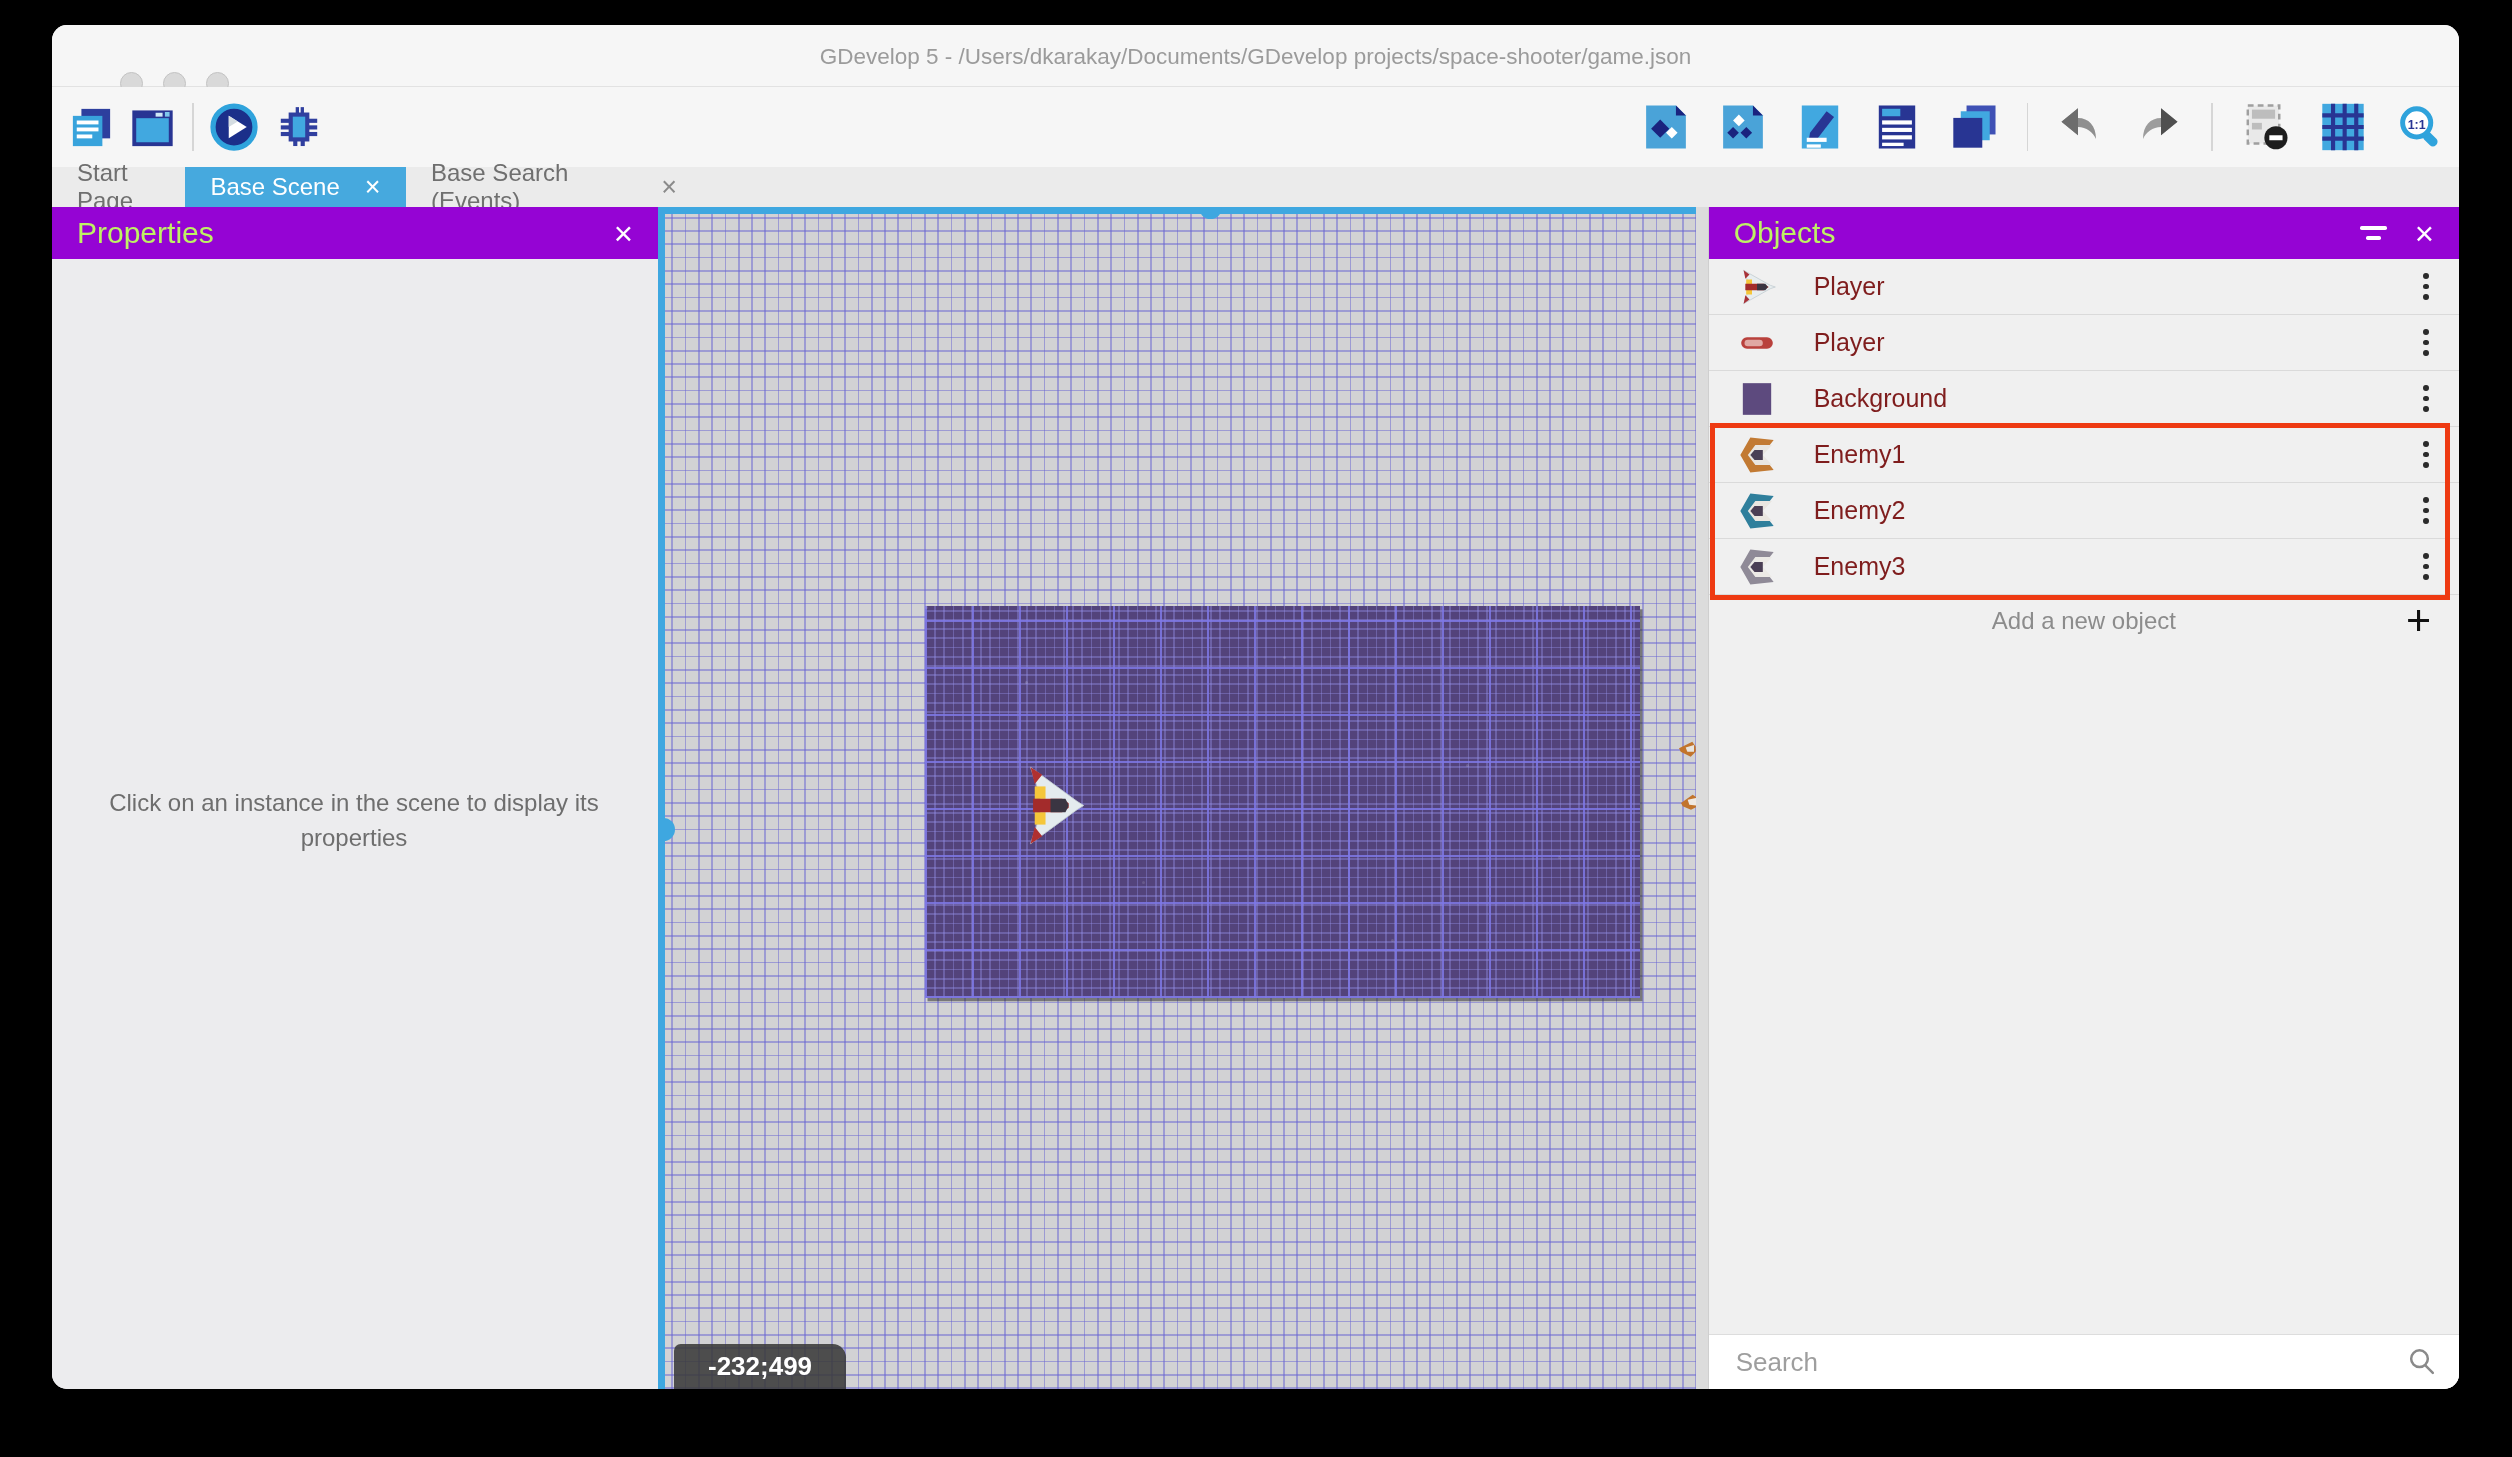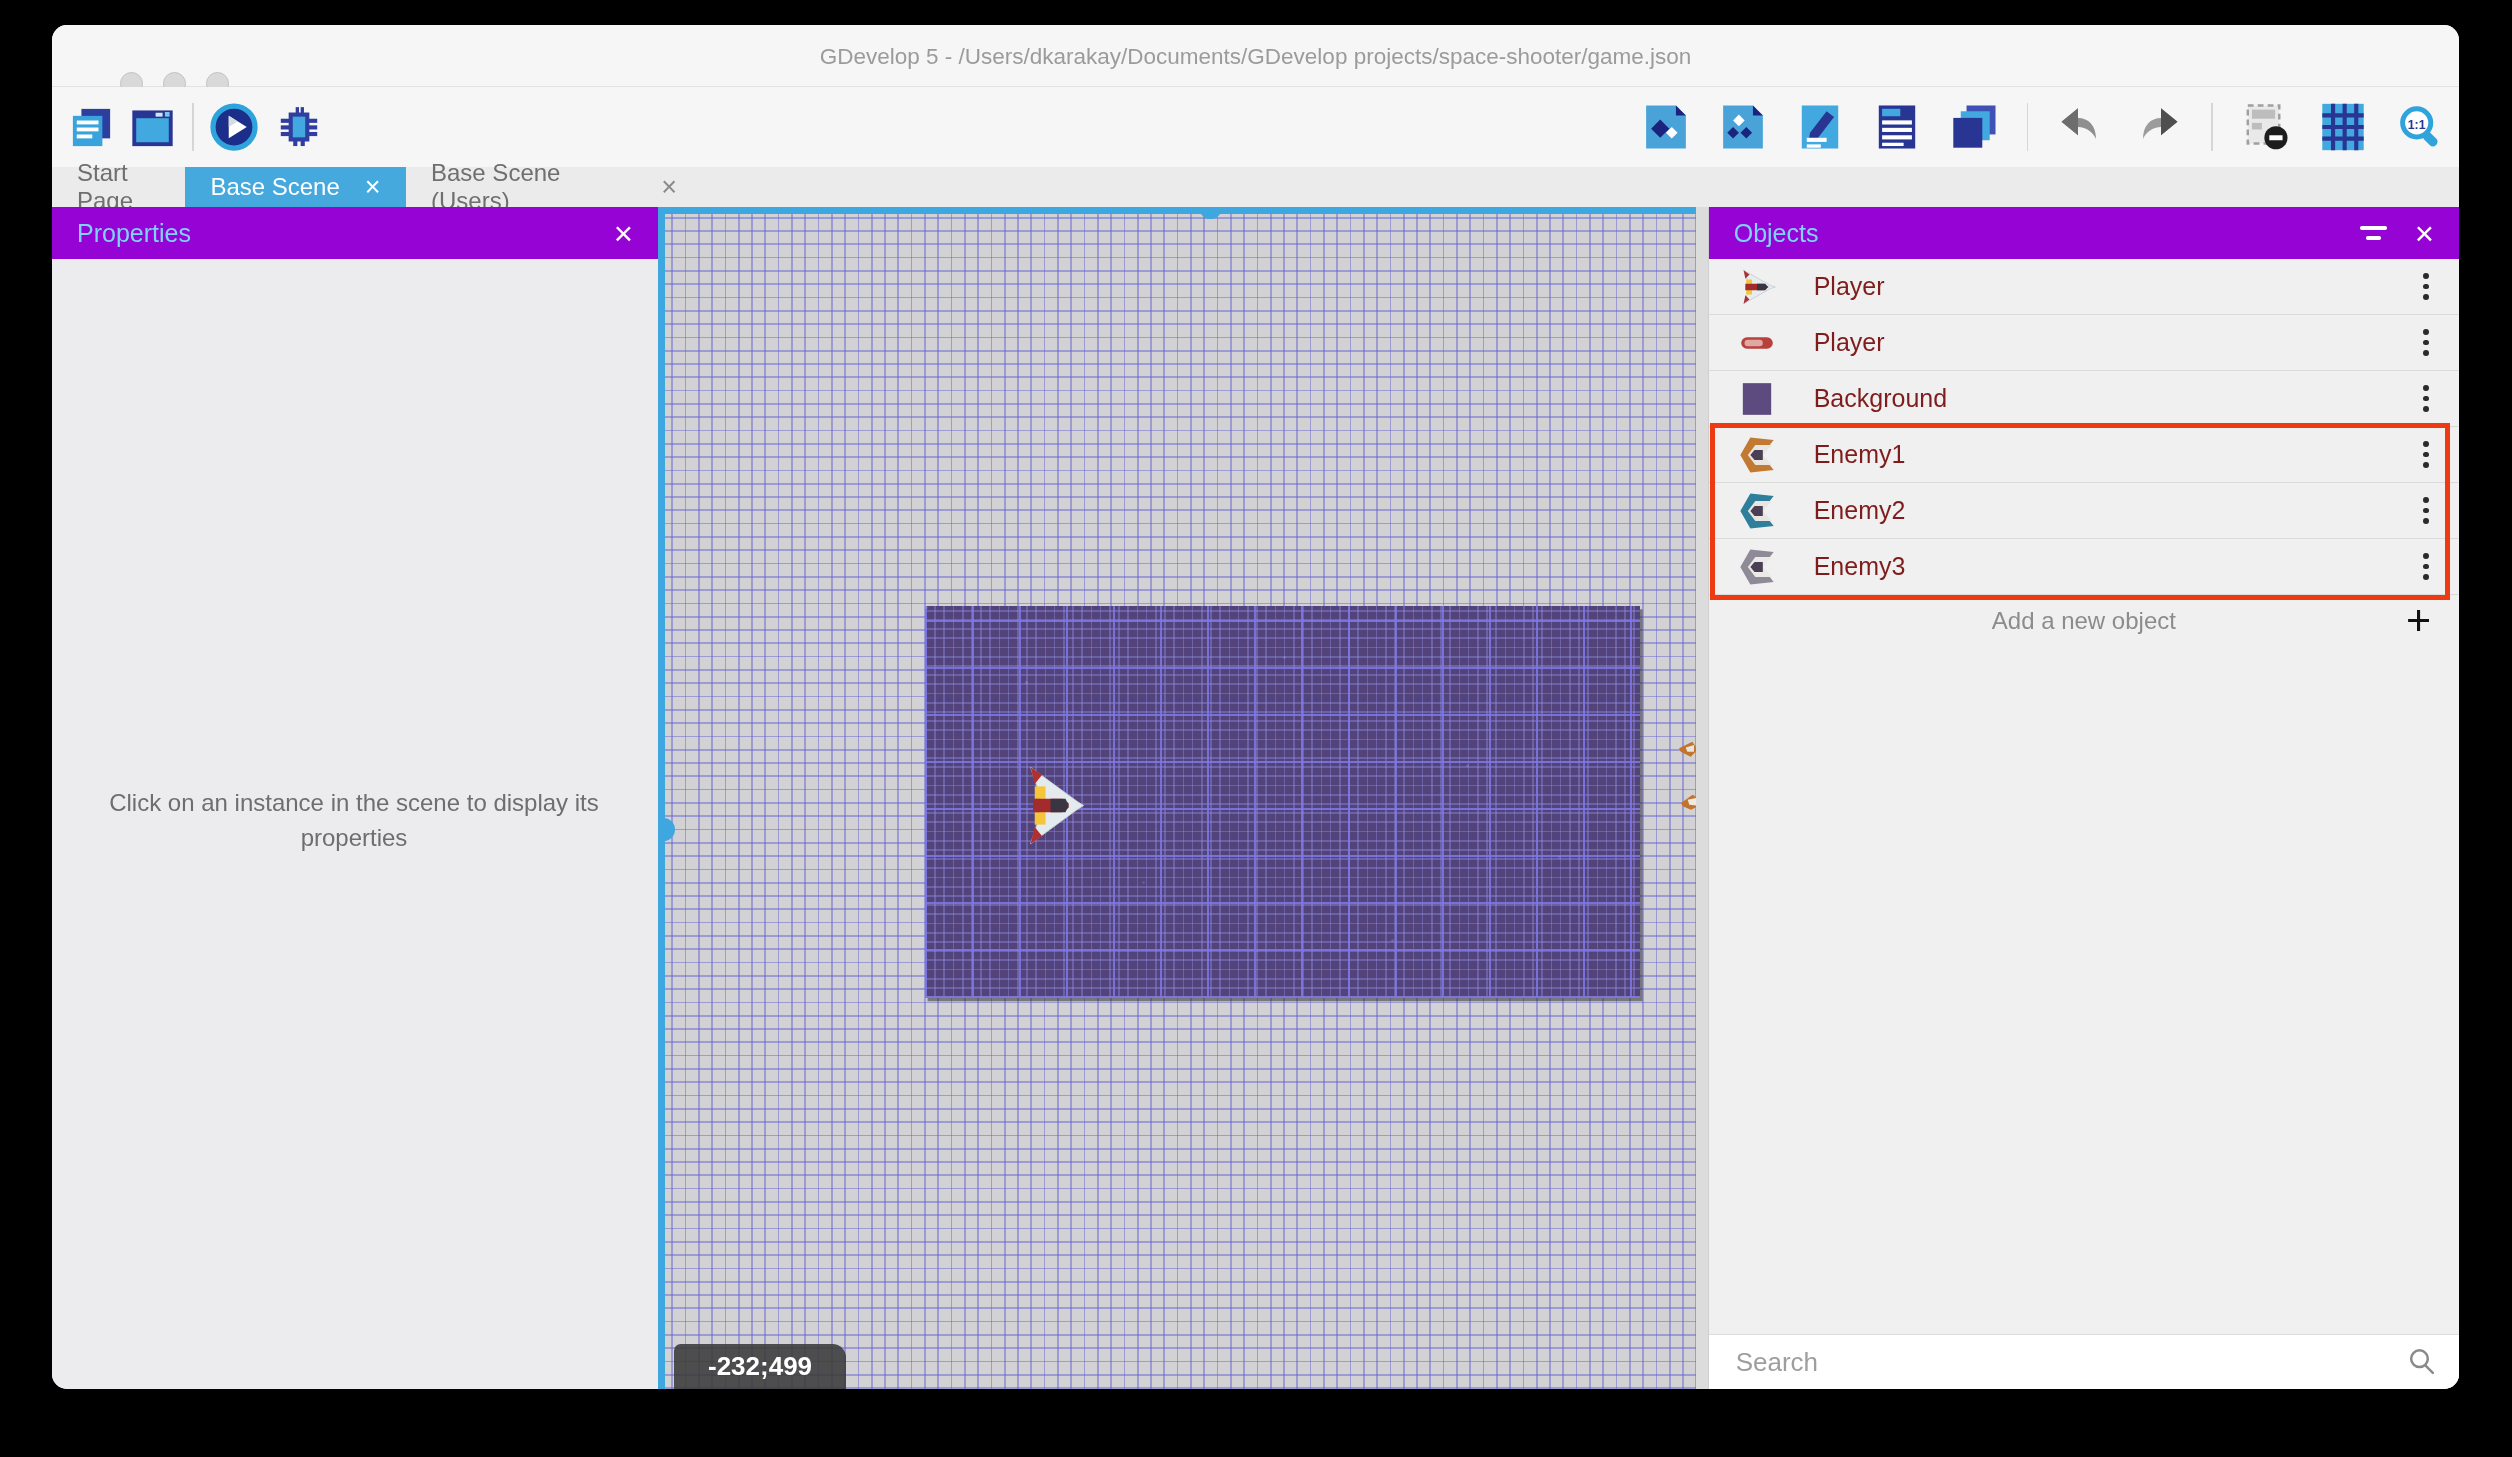--- a/index.html
+++ b/index.html
@@ -24,21 +24,21 @@
   .tabbar{position:absolute;left:0;top:142px;width:100%;height:40px;background:#ebebeb;display:flex;}
   .tab{height:40px;display:flex;align-items:center;justify-content:center;gap:25px;
     font-size:24px;color:#6f6f6f;cursor:pointer;box-sizing:border-box;padding:0 25px;}
   .tab .tabx{font-size:27px;color:#8a8a8a;line-height:1;}
   .tab.active{background:#46a9de;color:#fff;}
   .tab.active .tabx{color:#fff;}
   
   .main{position:absolute;left:0;top:182px;width:2407px;height:1182px;display:flex;}
   .panelheader{position:absolute;left:0;top:0;width:100%;height:52px;background:#9504d4;
     display:flex;align-items:center;box-sizing:border-box;padding:0 25px;}
-  .panelheader .ptitle{color:#7dd3fc;font-size:25px;flex:0 0 auto;}
+  .panelheader .ptitle{color:#bef264;font-size:30px;flex:0 0 auto;}
   .headx{color:#fff;font-size:33px;line-height:1;cursor:pointer;}
   
   .props{position:relative;width:606px;height:100%;background:#ececee;flex:0 0 auto;}
   .propmsg{position:absolute;left:44px;top:579px;width:516px;text-align:center;
     font-size:24px;line-height:1.45;color:#6e6e6e;}
   
   .canvas{position:relative;width:1038px;height:100%;flex:0 0 auto;overflow:hidden;
     background:
       repeating-linear-gradient(90deg, rgba(104,100,210,.5) 0 1.7px, transparent 1.7px 13.3px),
       repeating-linear-gradient(0deg,  rgba(104,100,210,.5) 0 1.7px, transparent 1.7px 13.3px),
@@ -210,21 +210,21 @@
 
   <div class="tabbar">
     <div class="tab" style="width:133px">
       <span>Start Page</span>
     </div>
     <div class="tab active" style="width:221px">
       <span>Base Scene</span>
       <span class="tabx">×</span>
     </div>
     <div class="tab" style="width:296px">
-      <span>Base Scene (Users)</span>
+      <span>Base Search (Events)</span>
       <span class="tabx">×</span>
     </div>
   </div>
 
   <div class="main">
 
     <div class="props">
       <div class="panelheader">
         <span class="ptitle">Properties</span>
         <span class="headx" style="margin-left:auto">×</span>

